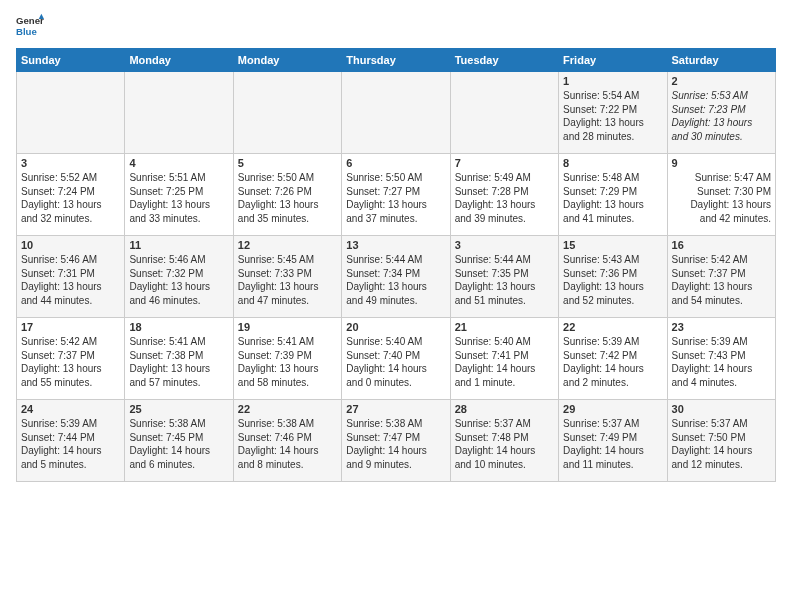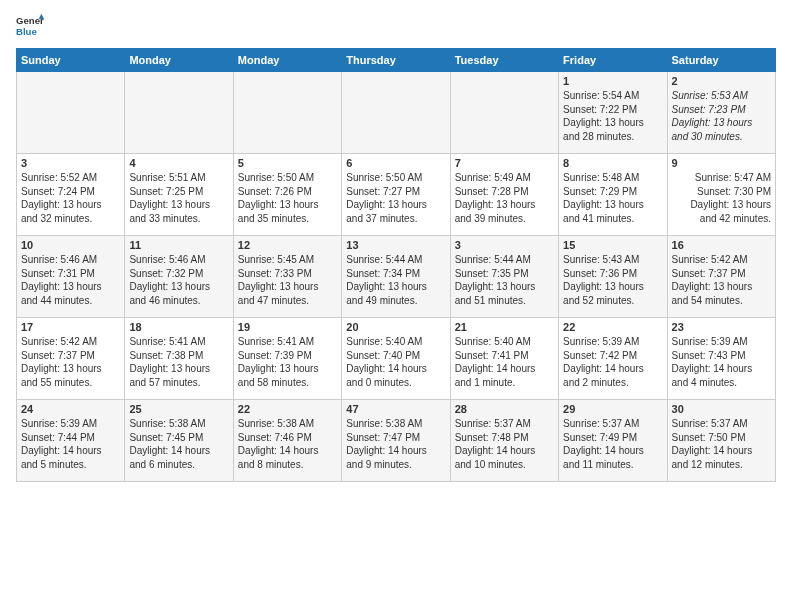--- a/index.html
+++ b/index.html
@@ -306,21 +306,21 @@
 and 6 minutes.</div>
           </td>
           <td>
             <span class="day-num">22</span>
             <div class="day-detail" style="white-space: pre-line;">Sunrise: 5:38 AM
 Sunset: 7:46 PM
 Daylight: 14 hours
 and 8 minutes.</div>
           </td>
           <td>
-            <span class="day-num">47</span>
+            <span class="day-num">27</span>
             <div class="day-detail" style="white-space: pre-line;">Sunrise: 5:38 AM
 Sunset: 7:47 PM
 Daylight: 14 hours
 and 9 minutes.</div>
           </td>
           <td>
             <span class="day-num">28</span>
             <div class="day-detail" style="white-space: pre-line;">Sunrise: 5:37 AM
 Sunset: 7:48 PM
 Daylight: 14 hours

